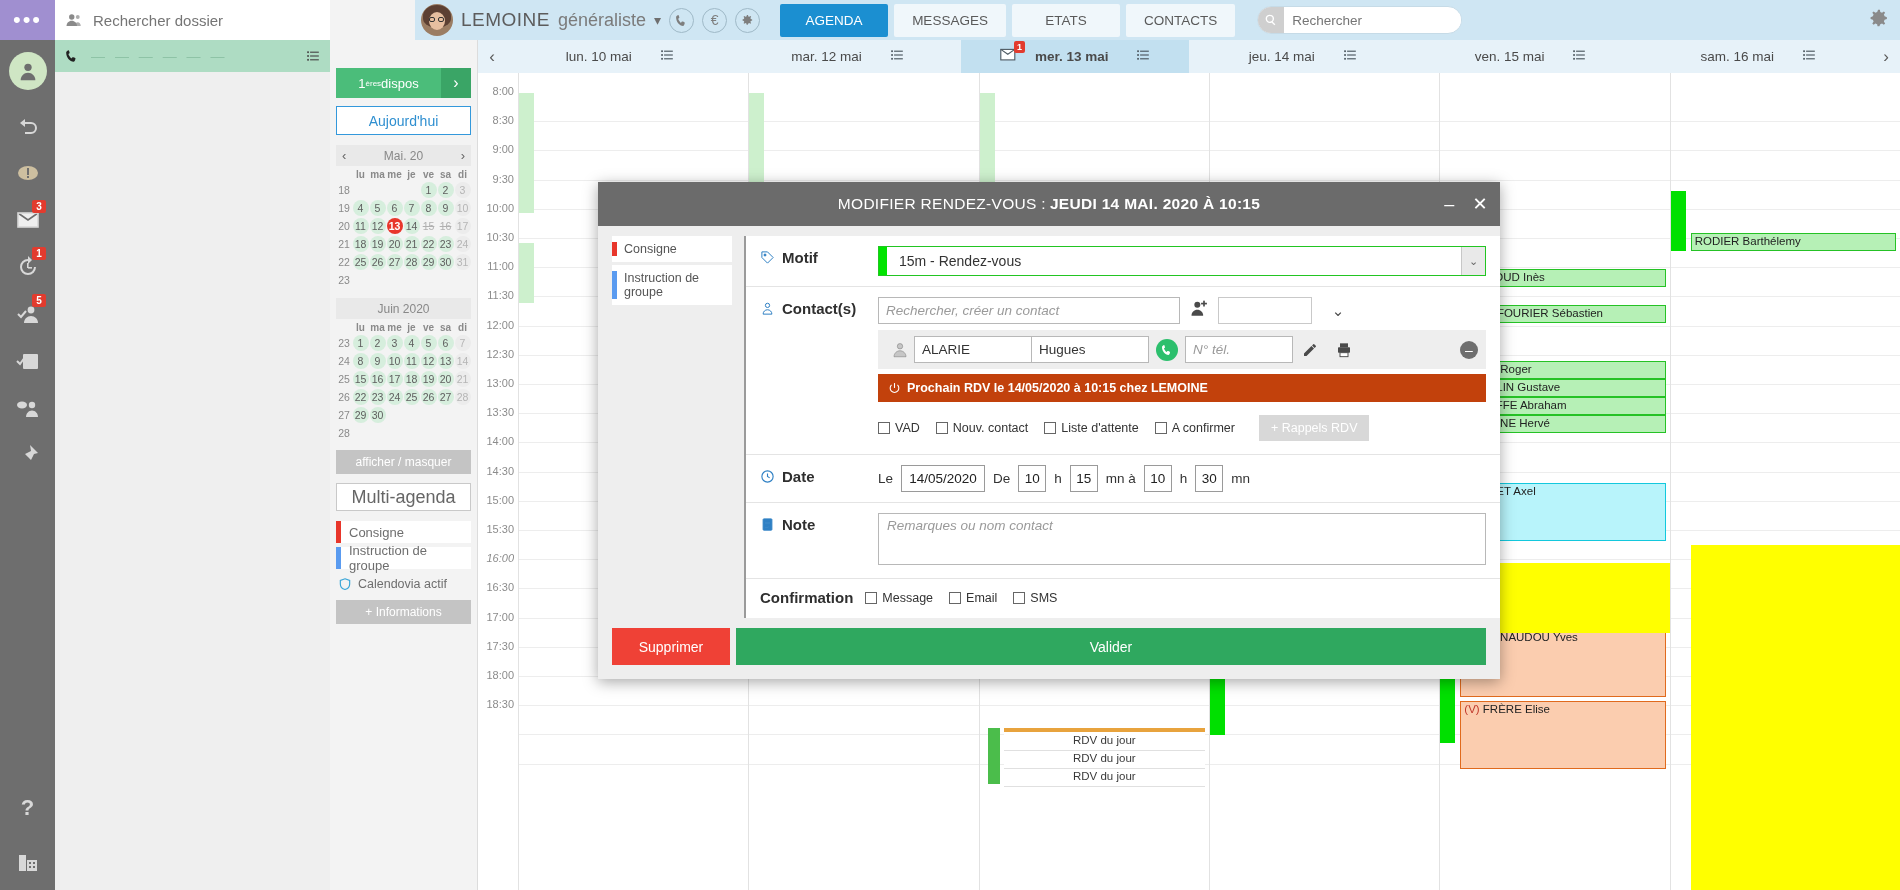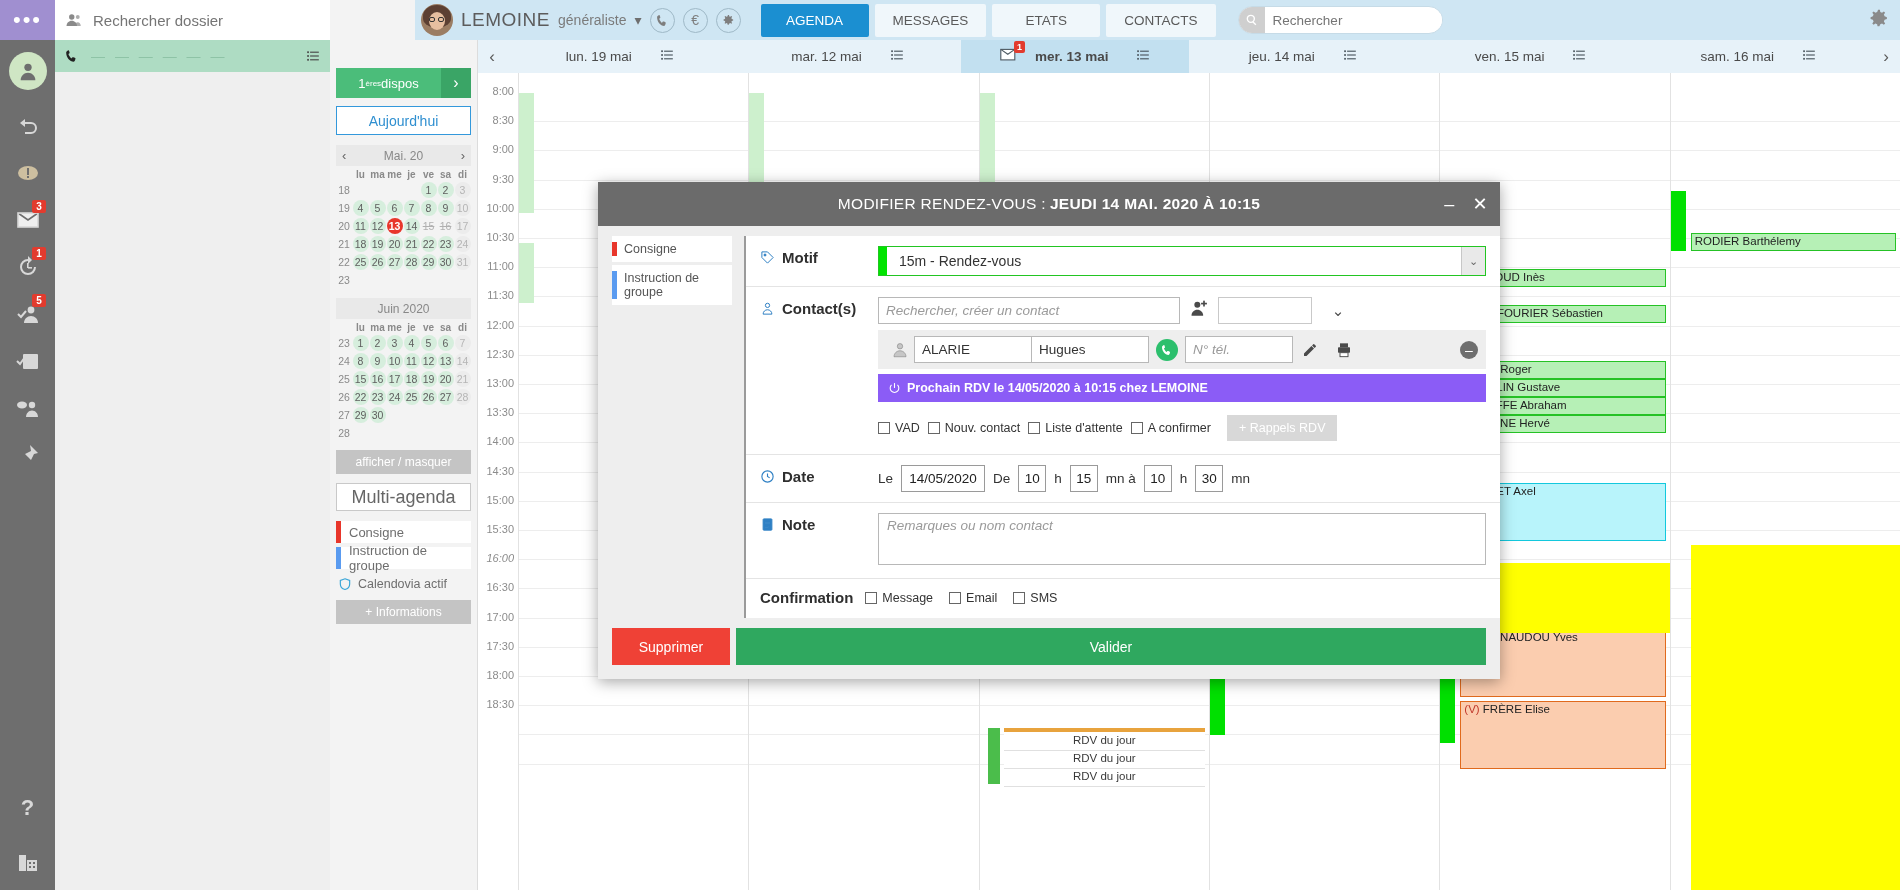--- a/index.html
+++ b/index.html
@@ -67,21 +67,21 @@
   .cal-active svg { width:14px; height:14px; fill:none; stroke:#3aa6d8; stroke-width:2;}
 
   
   .header { position:absolute; left:415px; top:0; right:0; height:40px; background:#cfe6f3; display:flex; align-items:center; padding:0 6px; gap:8px;}
   .h-avatar { width:32px; height:32px; border-radius:50%; overflow:hidden; flex:none; background:#9b7d63; position:relative;}
   .h-avatar .hair{position:absolute;left:2px;top:1px;width:28px;height:22px;border-radius:50% 50% 40% 40%;background:#5c4033;}
   .h-avatar .face{position:absolute;left:8px;top:8px;width:16px;height:18px;border-radius:50%;background:#e7bfa0;}
   .h-avatar .g1,.h-avatar .g2{position:absolute;top:13px;width:6px;height:5px;border:1px solid #333;border-radius:2px;}
   .h-avatar .g1{left:8px;} .h-avatar .g2{left:17px;}
   .h-name { font-size:19px; color:#5c5c5c; letter-spacing:.5px;}
-  .h-spec { font-size:14px; color:#7b7b7b;text-align:right; }
+  .h-spec { font-size:18px; color:#7b7b7b;text-align:right; }
   .h-caret { color:#6f6f6f; font-size:14px; cursor:pointer;}
   .h-circ { width:25px; height:25px; border-radius:50%; border:1px solid #9fb9c7; display:flex; align-items:center; justify-content:center; color:#7e7e7e; font-size:13px; cursor:pointer;}
   .h-circ svg{width:13px;height:13px;fill:#7e7e7e;}
   .h-tabs { display:flex; gap:6px; margin-left:12px; }
   .h-tab { height:33px; min-width:108px; padding:0 18px; background:#f0f7fb; color:#5a5a5a; display:flex; align-items:center; justify-content:center; font-size:13.5px; border-radius:2px; cursor:pointer;}
   .h-tab.active { background:#1b8fd1; color:#fff; }
   .h-search { margin-left:14px; display:flex; align-items:center; height:28px; border-radius:14px; overflow:hidden; background:#fff; width:205px; border:1px solid #c6dbe7;}
   .h-search .ic { width:30px; height:28px; background:#cfcfcf; display:flex; align-items:center; justify-content:center;}
   .h-search .ic svg{width:14px;height:14px;fill:#fff;}
   .h-search input { border:0; outline:0; font-size:13.5px; color:#8a8a8a; width:100%; padding-left:8px; font-family:"Liberation Sans",sans-serif;}
@@ -143,23 +143,23 @@
   .ctrow .pic { width:28px; display:flex; align-items:center; justify-content:center;}
   .ctrow .pic svg{width:18px;height:18px;fill:#c6c6c6;stroke:#777;stroke-width:.7;}
   .ctrow .nm { width:118px; }
   .ctrow .fn { width:118px; margin-left:-1px;}
   .phcirc { width:22px; height:22px; border-radius:50%; background:#2cbf6d; margin:0 7px; display:flex; align-items:center; justify-content:center;}
   .phcirc svg { width:12px; height:12px; fill:#fff;}
   .ctrow .tel { width:108px; }
   .ctrow .ico { width:34px; display:flex; align-items:center; justify-content:center; cursor:pointer;}
   .ctrow .ico svg { width:16px; height:16px; fill:#4a4a4a;}
   .minus { margin-left:auto; width:18px; height:18px; border-radius:50%; background:#6e6e6e; color:#fff; display:flex; align-items:center; justify-content:center; font-size:14px; line-height:14px; cursor:pointer;}
-  .alert { background:#8b5cf6; color:#fff; font-size:12.5px; font-weight:bold; padding:7px 10px; margin-top:5px; display:flex; align-items:center; gap:6px;}
+  .alert { background:#c2410c; color:#fff; font-size:12.5px; font-weight:bold; padding:7px 10px; margin-top:5px; display:flex; align-items:center; gap:6px;}
   .alert svg { width:13px; height:13px; fill:#fff;}
-  .cbrow { display:flex; align-items:center; gap:8px; margin-top:13px; padding-bottom:3px;}
+  .cbrow { display:flex; align-items:center; gap:16px; margin-top:13px; padding-bottom:3px;}
   .cb { display:flex; align-items:center; gap:5px; font-size:12.5px; color:#333;}
   .cb i { width:12px; height:12px; border:1px solid #666; display:block; background:#fff;}
   .rappels { background:#d8d8d8; color:#fff; font-size:12.5px; padding:6px 12px; margin-left:8px; cursor:pointer;}
   .daterow { display:flex; align-items:center; gap:8px; font-size:13.5px; color:#333;}
   .dinp { border:1px solid #9a9a9a; height:27px; text-align:center; font-size:13.5px; color:#222; font-family:"Liberation Sans",sans-serif; outline:none;}
   .d-date { width:84px; }
   .d-num { width:28px; }
   .note-ta { width:100%; height:52px; border:1px solid #b8b8b8; resize:none; padding:4px 8px; font-size:13.5px; color:#666; font-family:"Liberation Sans",sans-serif; outline:none;}
   .note-ta::placeholder { color:#9a9a9a; font-style:italic;}
   .confrow { display:flex; align-items:center; padding:10px 14px 12px 14px; }
@@ -531,21 +531,21 @@
           <path d="M12 8a4 4 0 100 8 4 4 0 000-8zm0 2.2a1.8 1.8 0 110 3.6 1.8 1.8 0 010-3.6z"></path>
           <path d="M11 2h2l.4 2.4 1.9.8 2-1.4 1.4 1.4-1.4 2 .8 1.9L20.6 10v2l-2.5.9-.8 1.9 1.4 2-1.4 1.4-2-1.4-1.9.8L12.4 20h-2l-.4-2.4-1.9-.8-2 1.4-1.4-1.4 1.4-2-.8-1.9L2.8 12v-2l2.5-.9.8-1.9-1.4-2L6.1 3.8l2 1.4 1.9-.8z"></path>
         </svg>
     </div>
   </div>
 
   <div class="agenda">
     <div class="daybar">
       <div class="arrow">‹</div>
       <div class="dayhead">
-        <span>lun. 19 mai</span>
+        <span>lun. 10 mai</span>
         <span class="listico"><svg viewBox="0 0 24 24">
               <rect x="2" y="4" width="3" height="3"></rect>
               <rect x="7" y="4.5" width="15" height="2"></rect>
               <rect x="2" y="10.5" width="3" height="3"></rect>
               <rect x="7" y="11" width="15" height="2"></rect>
               <rect x="2" y="17" width="3" height="3"></rect>
               <rect x="7" y="17.5" width="15" height="2"></rect>
             </svg></span>
       </div>
       <div class="dayhead">

